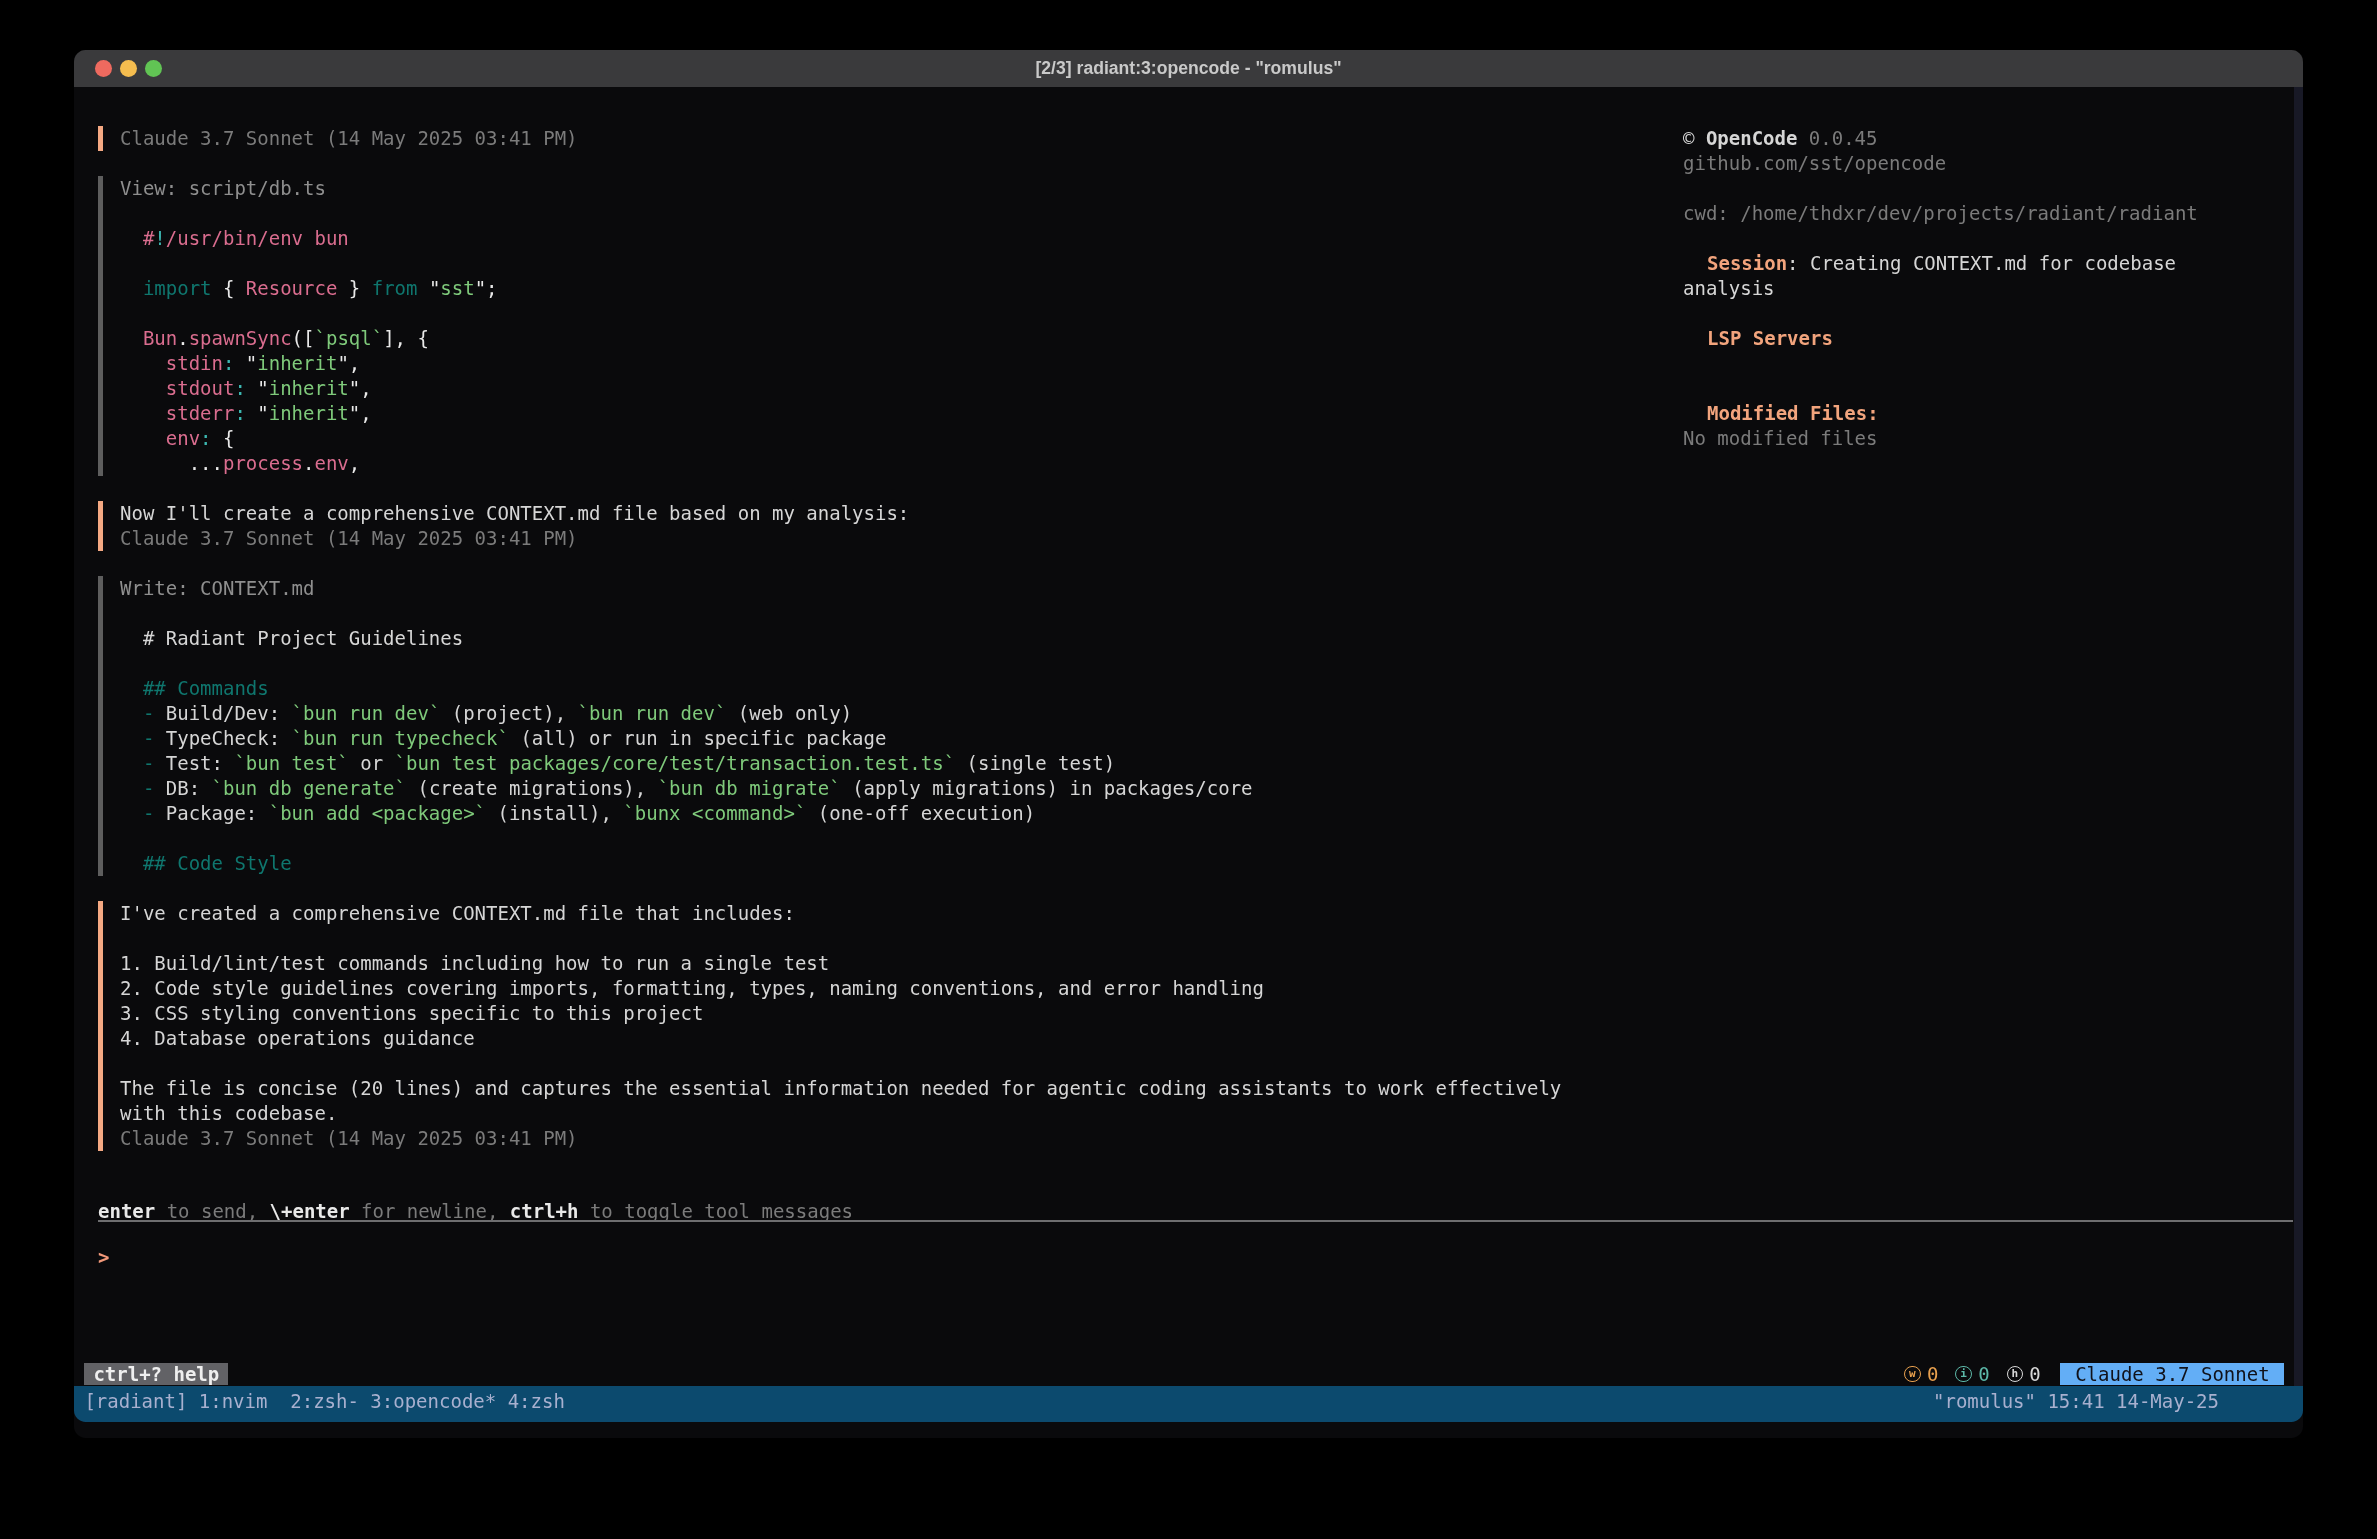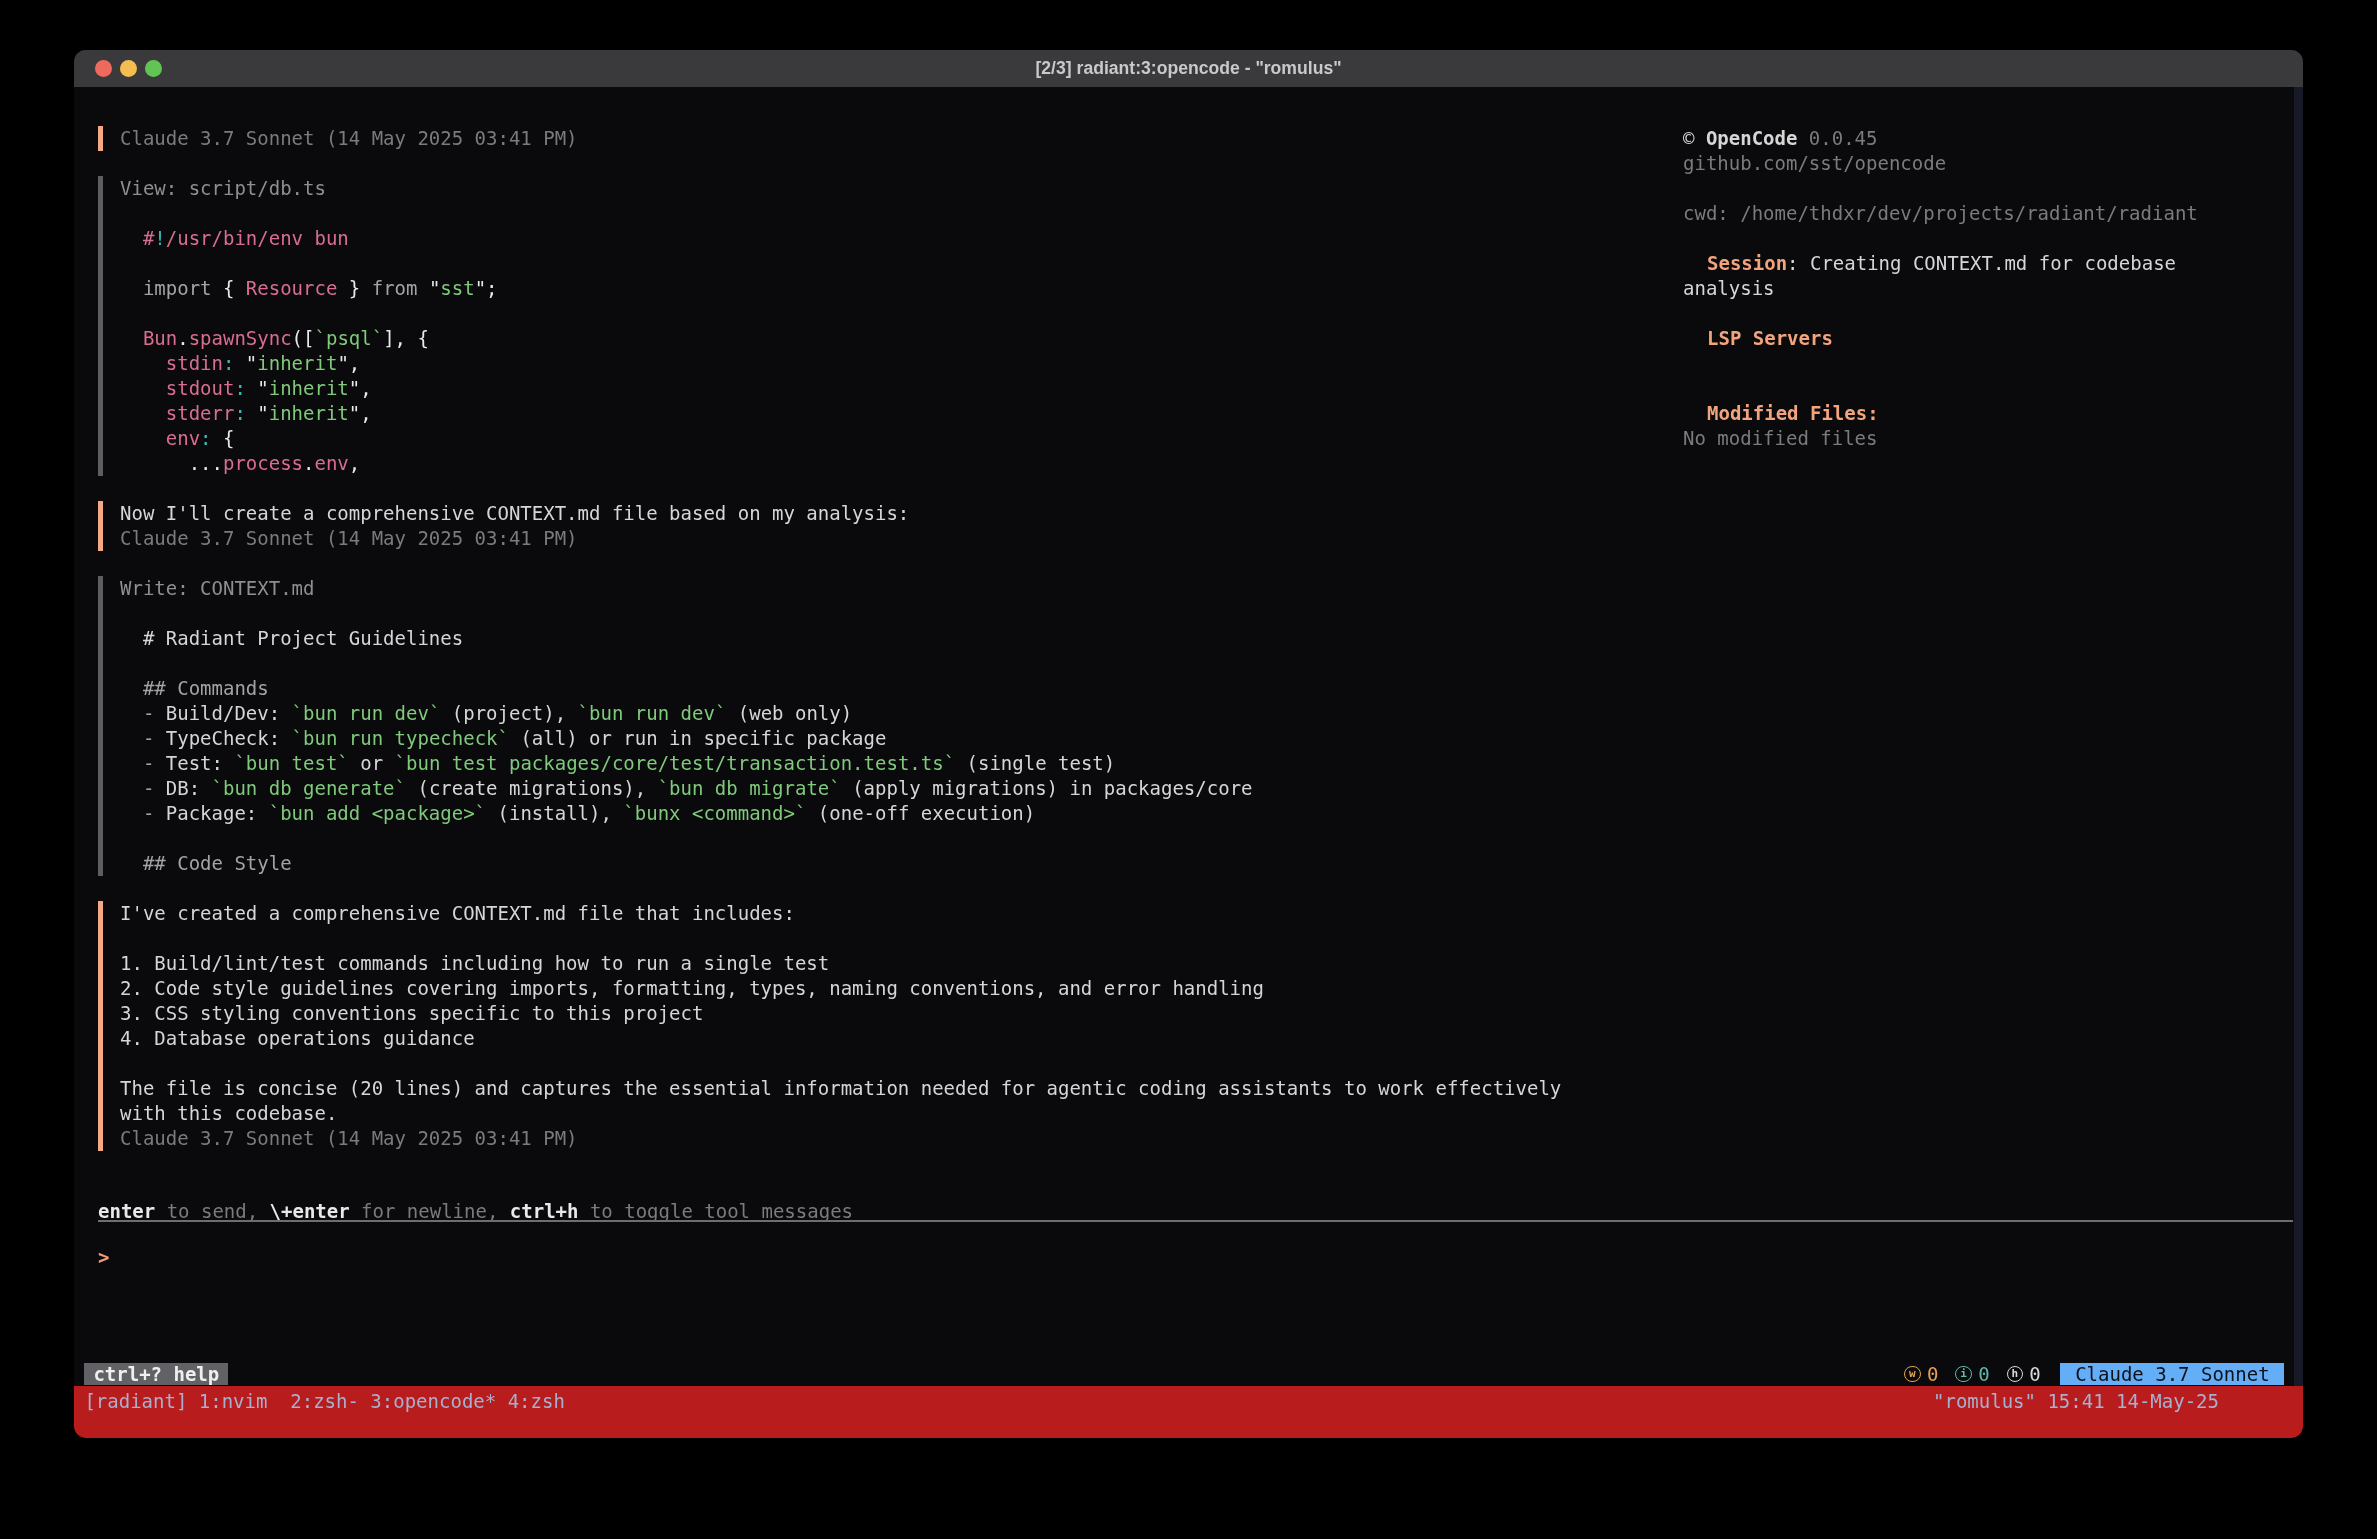--- a/index.html
+++ b/index.html
@@ -19,21 +19,21 @@
     font-size:17.6px;color:#c9c9c9;}
 
   
   .term{font-family:"DejaVu Sans Mono","Liberation Mono",monospace;font-size:19px;line-height:25px;
     color:#d6d6d6;white-space:pre;}
   .row{height:25px;white-space:pre;}
   .fg{color:#d6d6d6;}
   .dim{color:#7b7b7b;margin-top:44px;}
   .th{color:#8f8f8f;}
   .pk{color:#da6d8f;}
-  .bl{color:#a3a3a3;}
+  .bl{color:#0f766e;}
   .tl{color:#3cb8b2;}
   .gr{color:#7fca7b;}
   .wh{color:#e9e9e9;}
   .or{color:#f2a47d;margin-left:24px;}
   .b{font-weight:bold;}
 
   #chat{position:absolute;left:24px;top:76px;width:1559px;}
   .block{padding-left:17px;border-left:5.9px solid transparent;margin-bottom:25px;}
   .block.orange{border-left-color:#f5a983;}
   .block.gray{border-left-color:#5e5e5e;}
@@ -57,21 +57,21 @@
   #status-spacer{flex:1;}
   #diagnostics{display:flex;align-items:center;gap:6.5px;margin-right:19.6px;}
   .diag-group{display:flex;align-items:center;gap:6.5px;margin-left:10.4px;}
   .diag-circle{width:16.3px;height:16.3px;border-radius:50%;border:1.3px solid currentColor;
     display:inline-flex;align-items:center;justify-content:center;
     font-size:11px;font-weight:bold;line-height:1;}
   .diag-count{font-size:19px;}
   #seg-model{background:#63aef6;color:#10121a;justify-content:center;width:224px;margin-right:9px;}
 
   
-  #tmuxbar{position:absolute;left:0;top:1336px;width:100%;height:52px;background:#b91c1c;
+  #tmuxbar{position:absolute;left:0;top:1336px;width:100%;height:36px;background:#0c4a6e;
     border-radius:0 0 11.7px 11.7px;}
   #tmux-left{position:absolute;left:10.4px;top:2.6px;color:#a8b0cf;}
   #tmux-right{position:absolute;right:84px;top:2.6px;color:#a8b0cf;}
 </style>
 </head>
 <body>
 
 <div id="window">
 
   <div id="titlebar">

